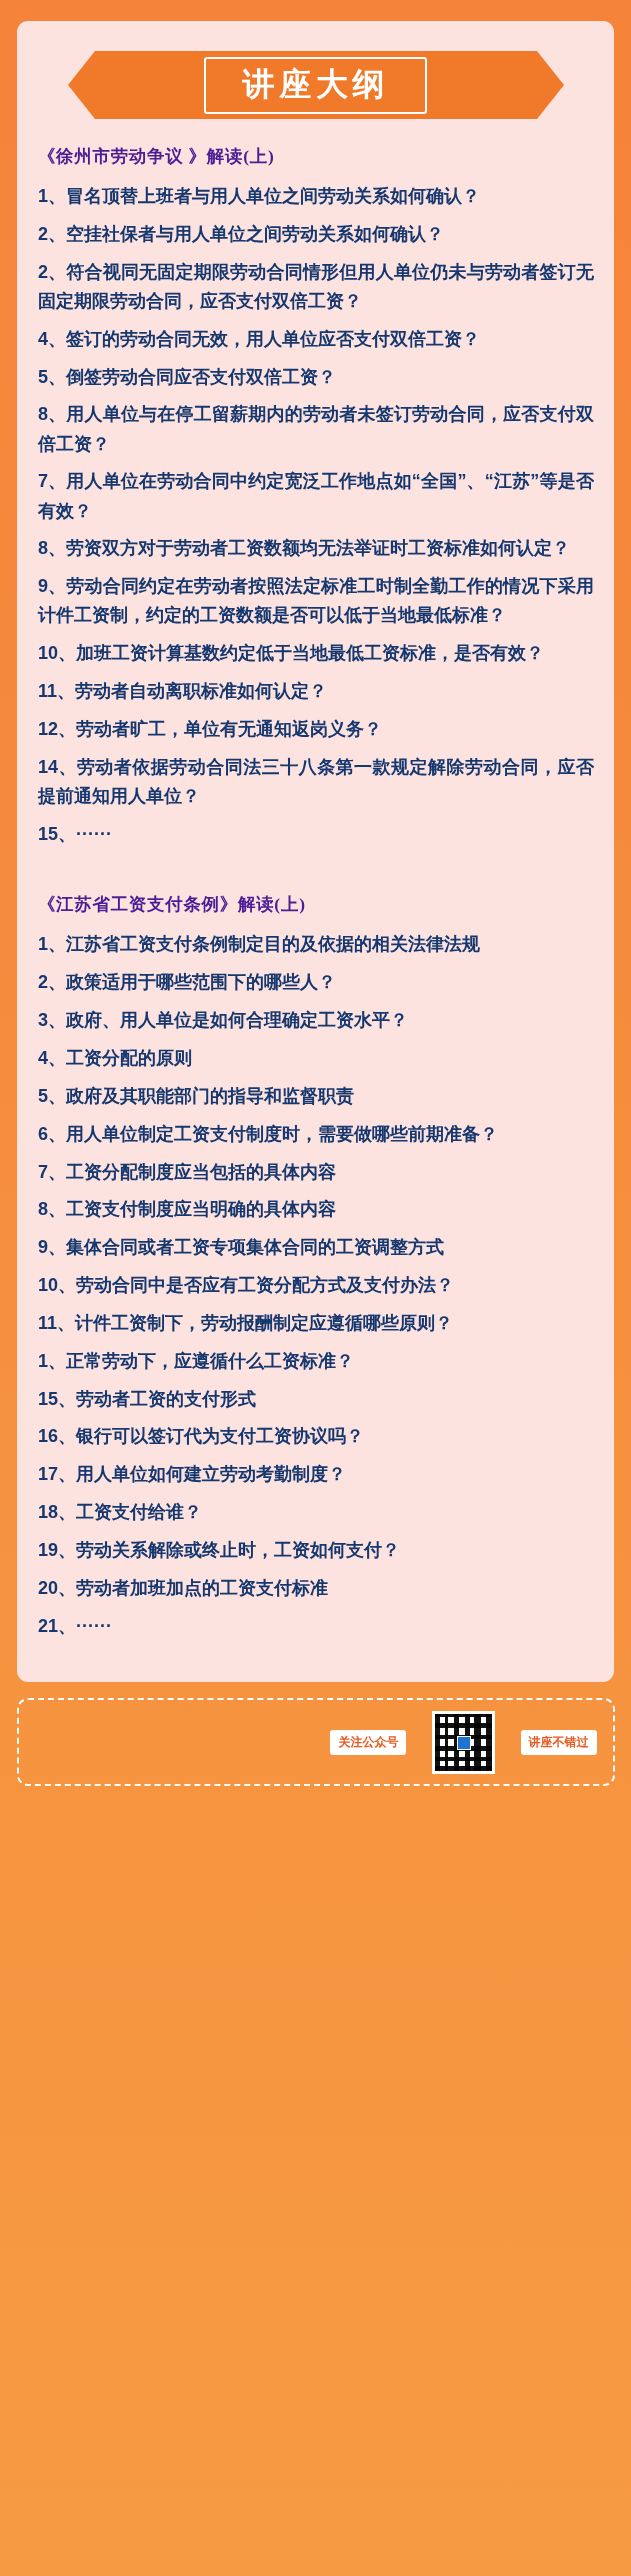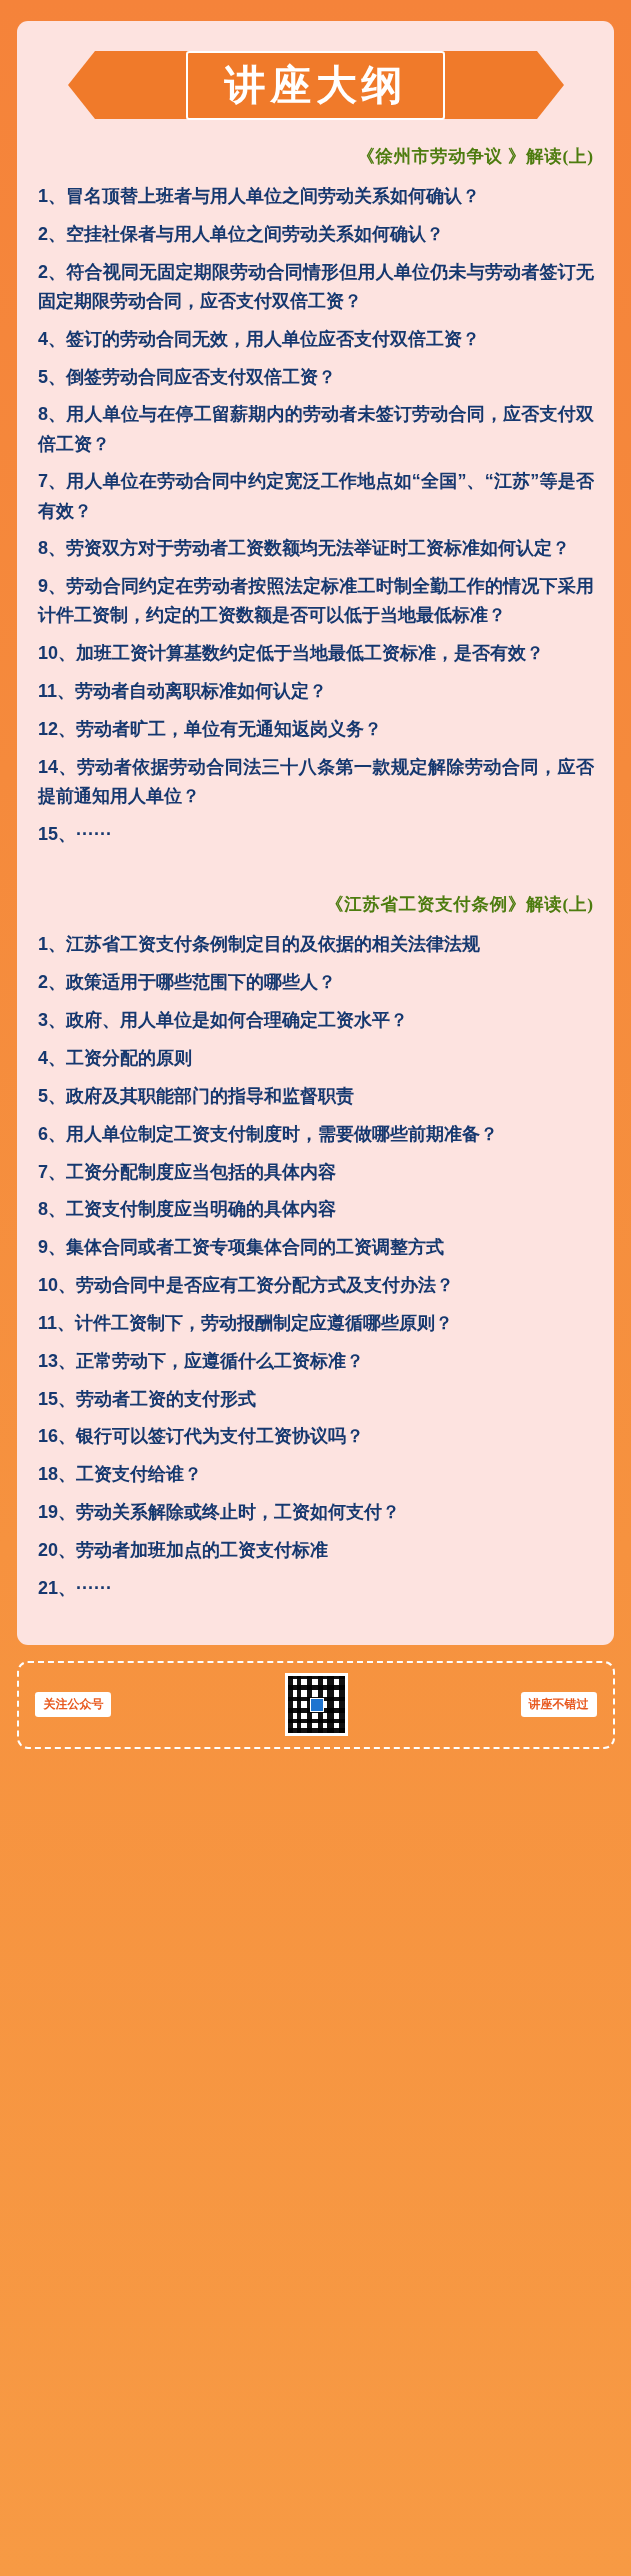--- a/index.html
+++ b/index.html
@@ -67,35 +67,35 @@
   .banner-inner {
     border: 2.4px solid #ffffff;
     border-radius: 3.2px;
     padding: 4.7px 36px;
     display: flex;
     align-items: center;
     justify-content: center;
   }
   .banner-title {
     color: #ffffff;
-    font-size: 41px;
+    font-size: 32px;
     font-weight: bold;
     letter-spacing: 4.7px;
     font-family: "Liberation Serif", serif;
     white-space: nowrap;
   }
   
   .section {
     margin-bottom: 4.7px;
   }
   .section-title {
-    color: #4d7c0f;
+    color: #4c1d95;
     font-size: 17.4px;
     font-weight: bold;
-    text-align: right;
+    text-align: left;
     margin: 22px 0 14.2px 0;
     font-family: "Liberation Serif", serif;
     letter-spacing: 0.8px;
   }
   .item {
     color: #16386f;
     font-size: 18px;
     font-weight: bold;
     line-height: 1.62;
     margin: 0 0 8.7px 0;
@@ -106,21 +106,21 @@
     height: 12.6px;
   }
   
   .footer {
     margin-top: 16px;
     border: 2.4px dashed #ffffff;
     border-radius: 11px;
     height: 88px;
     display: flex;
     align-items: center;
-    justify-content: space-between;
+    justify-content: flex-end;
     gap: 13px;
     padding: 0 16px;
     box-sizing: border-box;
   }
   .footer-label {
     background: #ffffff;
     color: #e8591f;
     font-size: 12px;
     font-weight: bold;
     padding: 4px 8px;
@@ -192,23 +192,24 @@
       <p class="item">2、政策适用于哪些范围下的哪些人？</p>
       <p class="item">3、政府、用人单位是如何合理确定工资水平？</p>
       <p class="item">4、工资分配的原则</p>
       <p class="item">5、政府及其职能部门的指导和监督职责</p>
       <p class="item">6、用人单位制定工资支付制度时，需要做哪些前期准备？</p>
       <p class="item">7、工资分配制度应当包括的具体内容</p>
       <p class="item">8、工资支付制度应当明确的具体内容</p>
       <p class="item">9、集体合同或者工资专项集体合同的工资调整方式</p>
       <p class="item">10、劳动合同中是否应有工资分配方式及支付办法？</p>
       <p class="item">11、计件工资制下，劳动报酬制定应遵循哪些原则？</p>
-      <p class="item">13、正常劳动下，应遵循什么工资标准？</p>
+      <p class="item">1、正常劳动下，应遵循什么工资标准？</p>
       <p class="item">15、劳动者工资的支付形式</p>
       <p class="item">16、银行可以签订代为支付工资协议吗？</p>
+      <p class="item">17、用人单位如何建立劳动考勤制度？</p>
       <p class="item">18、工资支付给谁？</p>
       <p class="item">19、劳动关系解除或终止时，工资如何支付？</p>
       <p class="item">20、劳动者加班加点的工资支付标准</p>
       <p class="item">21、······</p>
     </div>
 
   </div>
 
   <div class="footer">
     <span class="footer-label">关注公众号</span>

